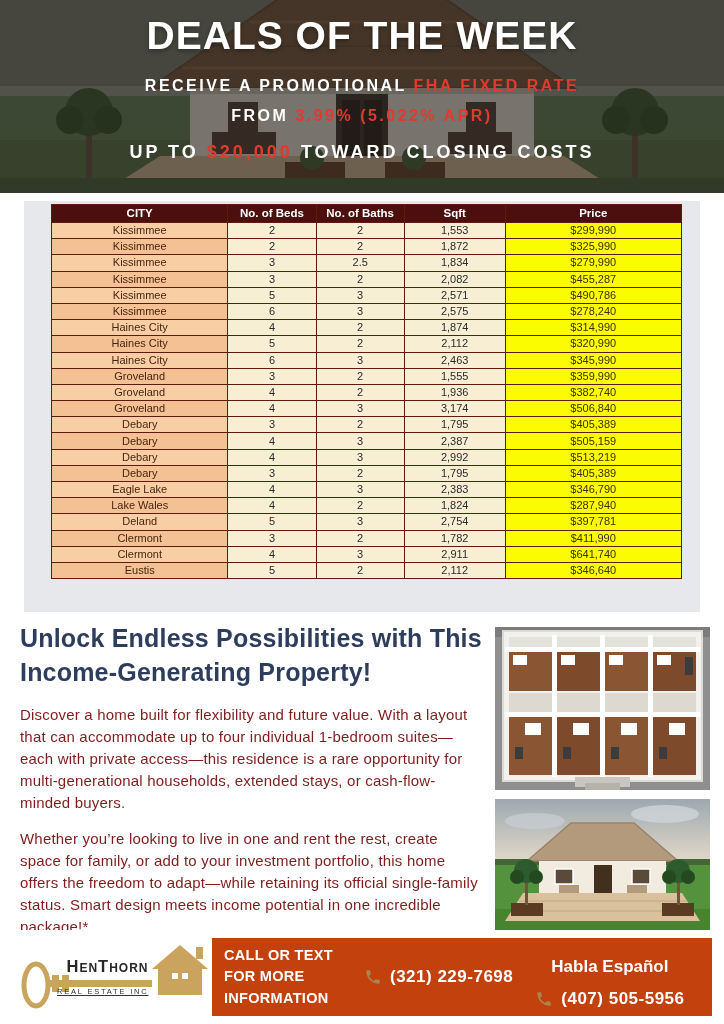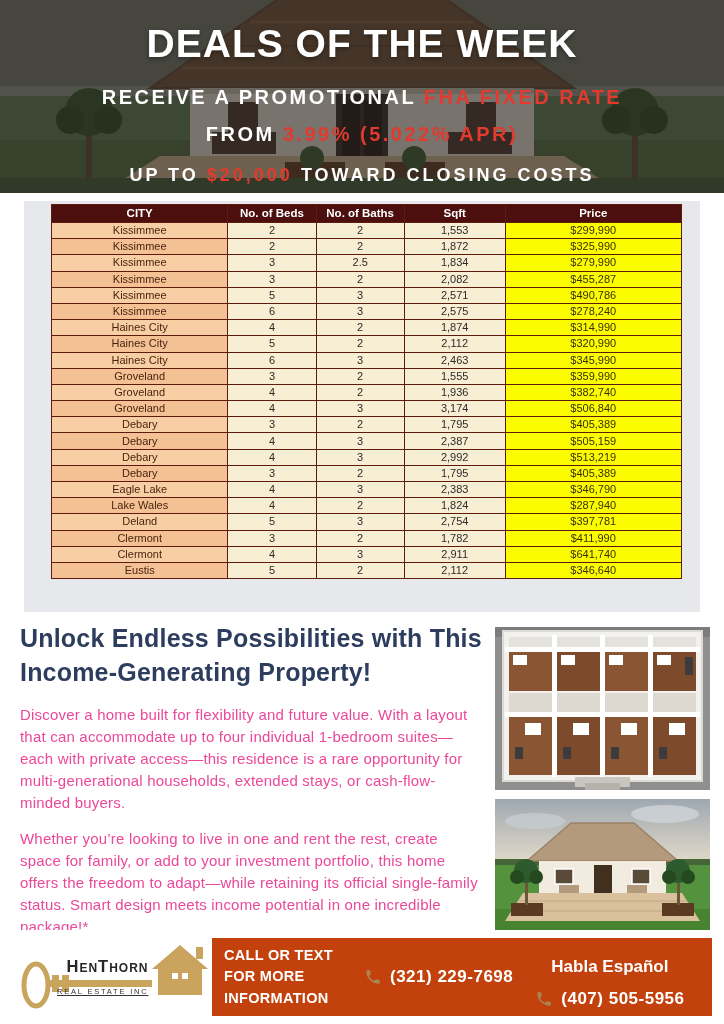--- a/index.html
+++ b/index.html
@@ -8,24 +8,24 @@
     font-family:"Liberation Sans", sans-serif;
     background:#ffffff;
     width:724px; height:1024px;
     position:relative; overflow:hidden;
   }
 
   
   .hero { position:relative; width:724px; height:193px; overflow:hidden; background:#6f7468; }
   .hero-bg { position:absolute; inset:0; }
   .hero-overlay { position:absolute; inset:0; background:rgba(33,28,26,0.52); }
-  .hero-text { position:absolute; inset:0; display:flex; flex-direction:column; align-items:center; text-align:center; padding-top:24px; }
+  .hero-text { position:absolute; inset:0; display:flex; flex-direction:column; align-items:center; text-align:center; padding-top:16px; }
   .hero-title { color:#fff; font-size:39px; font-weight:800; letter-spacing:1px; line-height:1.05;
                 text-shadow:0 2px 4px rgba(0,0,0,0.35); }
-  .hero-sub { color:#fff; font-size:20px; font-weight:700; letter-spacing:2.5px; margin-top:14px; line-height:1.85; }
+  .hero-sub { color:#fff; font-size:16px; font-weight:700; letter-spacing:2.5px; margin-top:14px; line-height:1.85; }
   .hero-sub3 { color:#fff; font-size:18px; font-weight:700; letter-spacing:3px; margin-top:12px; }
   .red { color:#e23a2e; }
 
   
   .sheet { margin:4px 0 0 0; width:668px; height:411px; background:#ffffff; padding:4px 24px; }
   .sheet-inner { width:676px; height:411px; background:#e6e8ec; padding:3px 18px 10px 27px; }
   table.deals { border-collapse:collapse; width:100%; table-layout:fixed; }
   table.deals th, table.deals td {
     border:1px solid #5e1b0e; text-align:center; font-size:11px;
     padding:1px 4px; height:16.2px; line-height:13px; overflow:hidden; white-space:nowrap;
@@ -38,21 +38,21 @@
   col.c-price { width:28%; }
   td.city  { background:#f8cfa4; color:#4a2410; }
   tr:nth-child(even) td.city { background:#f3c193; }
   td.mid   { background:#f8eed4; color:#2b2b2b; }
   td.price { background:#fcfc00; color:#3a3000; }
 
   
   .content { display:flex; width:724px; padding:14px 12px 0 20px; gap:13px; }
   .text-col { width:462px; }
   .body-heading { color:#2d3d5e; font-size:25px; font-weight:700; line-height:1.35; letter-spacing:0.2px; }
-  .body-para { color:#ec4899; font-size:15px; line-height:1.47; margin-top:14px; letter-spacing:0.2px; }
+  .body-para { color:#7f1d1d; font-size:15px; line-height:1.47; margin-top:14px; letter-spacing:0.2px; }
   .body-footnote { color:#4a4a4a; font-size:14.5px; margin-top:22px; }
   .media-col { width:216px; display:flex; flex-direction:column; gap:9px; padding-top:5px; }
   .media { width:215px; display:block; }
   .media-floorplan { height:163px; }
   .media-house { height:131px; }
 
   
   .footer { position:absolute; left:0; bottom:0; width:724px; height:94px; background:#ffffff;
             display:flex; align-items:center; }
   .logo { position:relative; width:200px; height:80px; margin-left:12px; flex:0 0 auto; }

